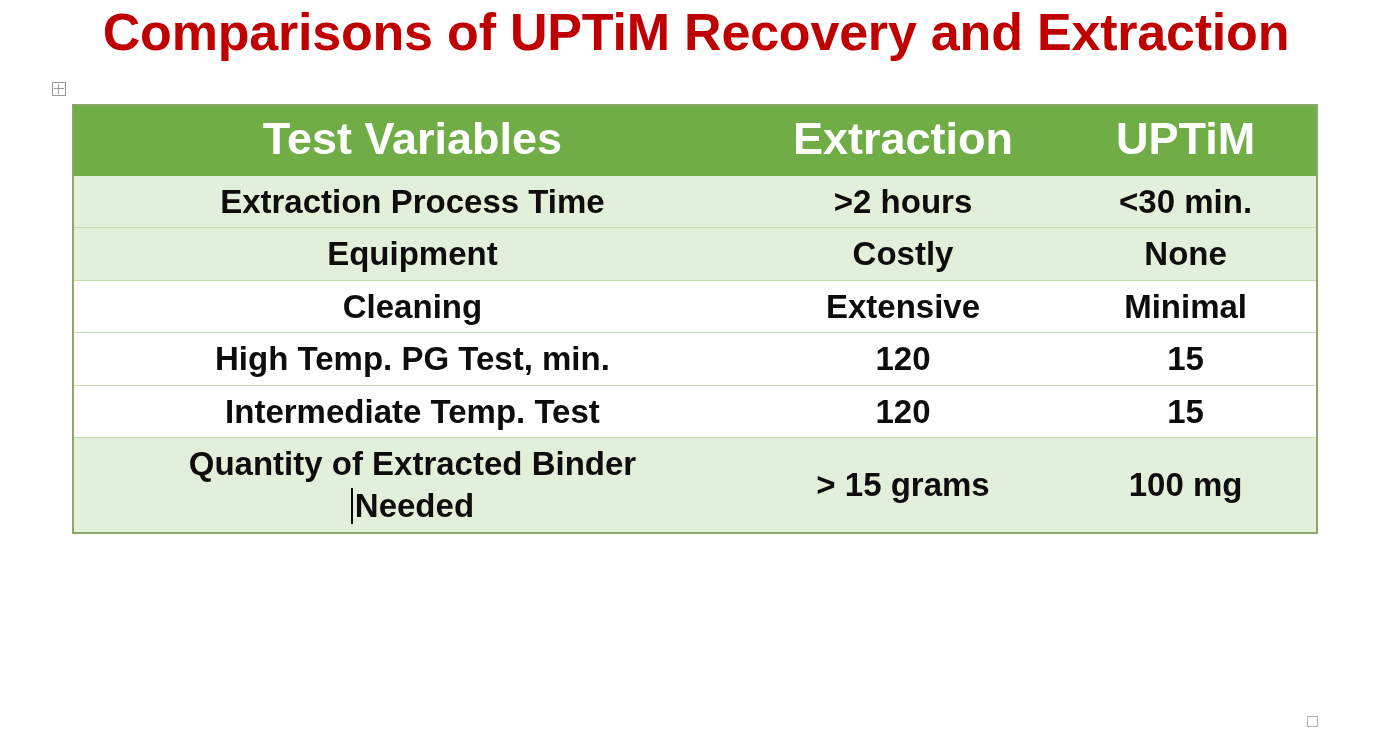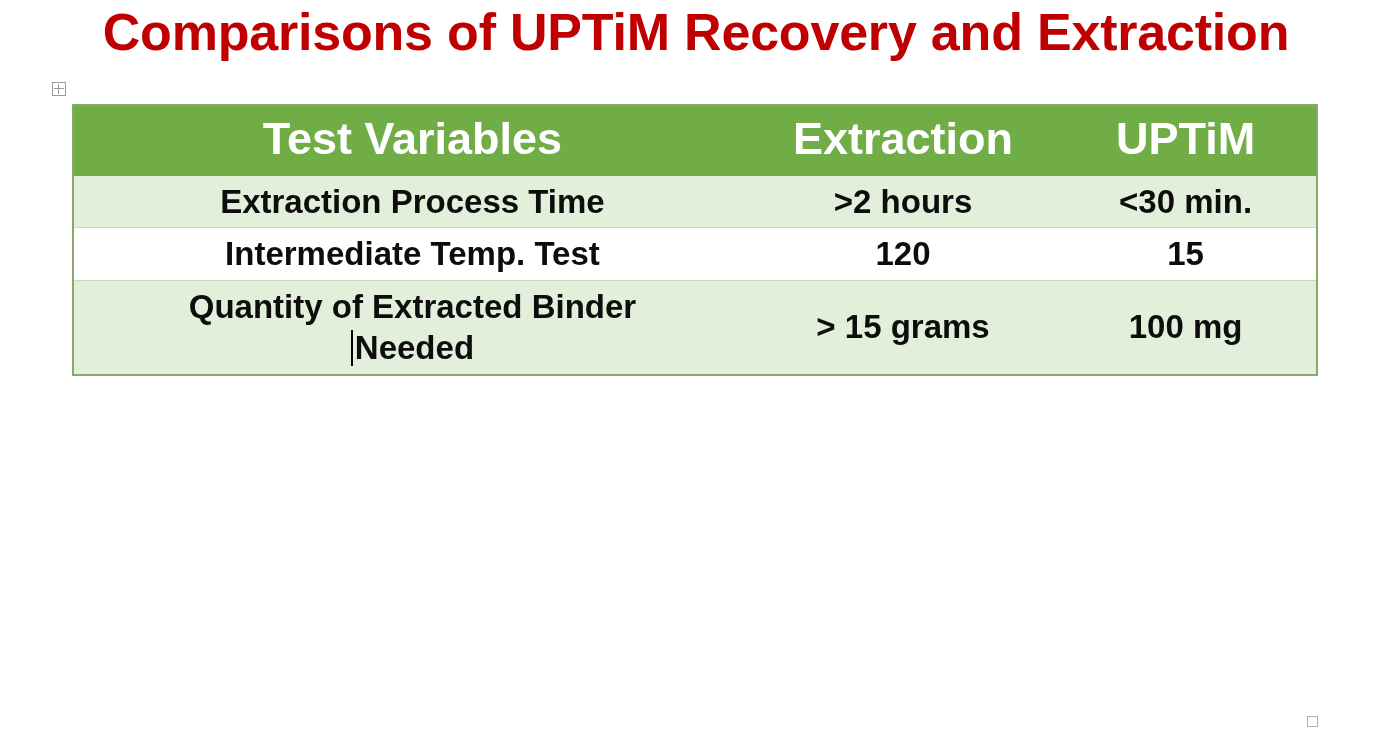--- a/index.html
+++ b/index.html
@@ -172,20 +172,35 @@
           <th>Extraction</th>
           <th>UPTiM</th>
         </tr>
       </thead>
       <tbody>
         <tr class="shade">
           <td>Extraction Process Time</td>
           <td>&gt;2 hours</td>
           <td>&lt;30 min.</td>
         </tr>
+        <tr class="shade">
+          <td>Equipment</td>
+          <td>Costly</td>
+          <td>None</td>
+        </tr>
+        <tr class="plain">
+          <td>Cleaning</td>
+          <td>Extensive</td>
+          <td>Minimal</td>
+        </tr>
+        <tr class="plain">
+          <td>High Temp. PG Test, min.</td>
+          <td>120</td>
+          <td>15</td>
+        </tr>
         <tr class="plain">
           <td>Intermediate Temp. Test</td>
           <td>120</td>
           <td>15</td>
         </tr>
         <tr class="shade">
           <td class="wrapcell">
             <span>Quantity of Extracted Binder</span>
             <span class="lastrow-line2"><span class="caret"></span><span>Needed</span></span>
           </td>

